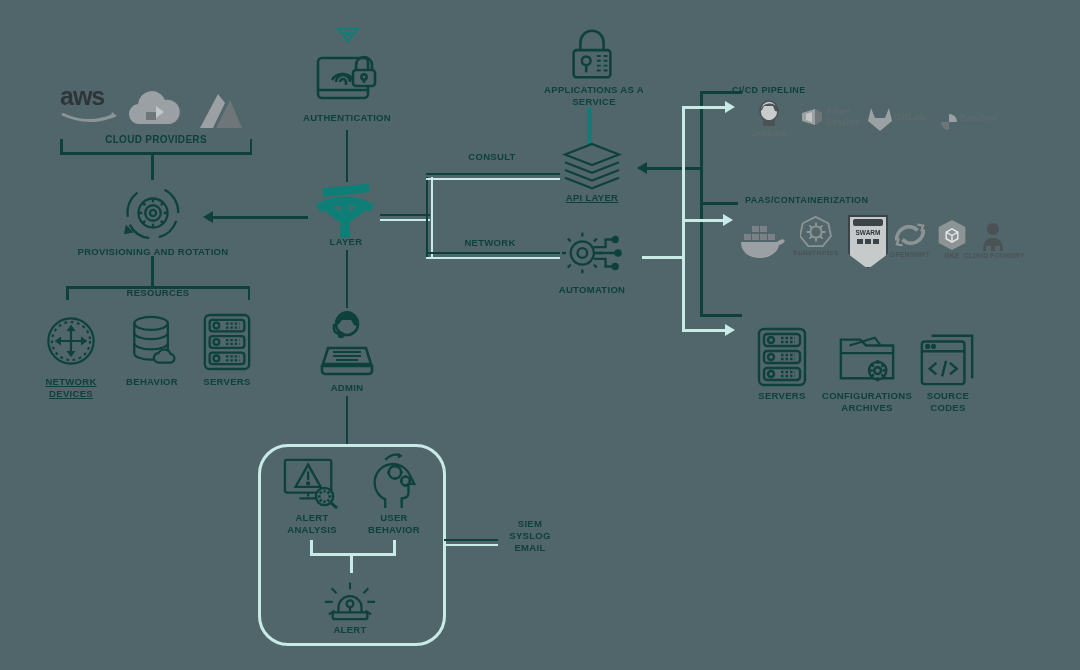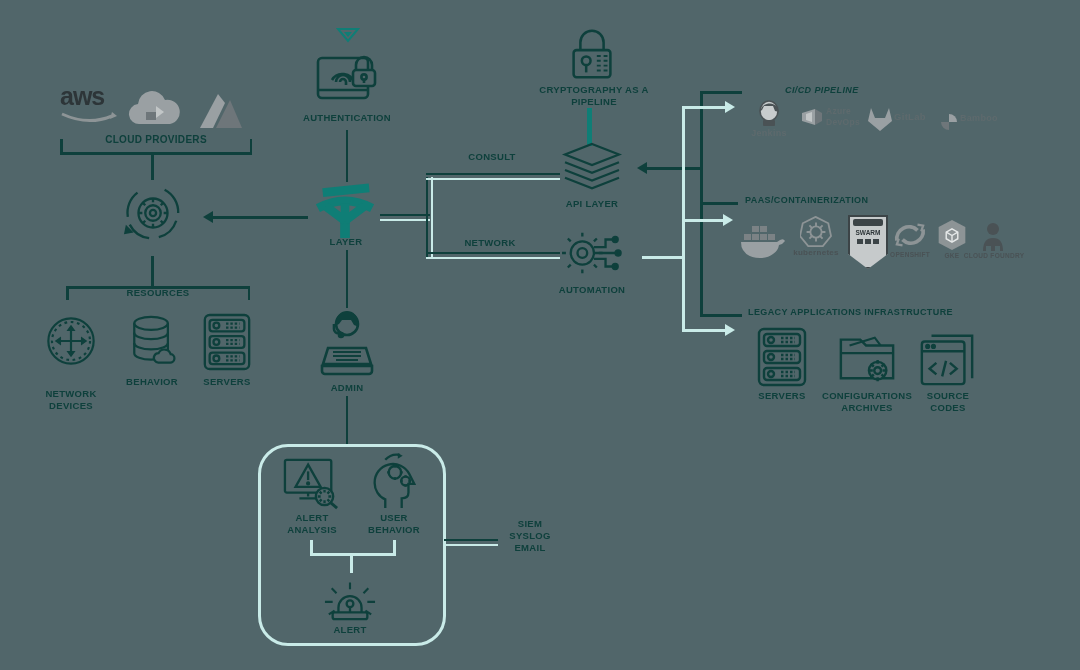--- a/index.html
+++ b/index.html
@@ -74,39 +74,40 @@
       <path d="M56 40 a26 26 0 0 1-18 17"></path>
       <path d="M28 58 a26 26 0 0 1-20-14"></path>
       <path d="M6 36 a26 26 0 0 1 10-25"></path>
       <path d="M4 44 l-2 10 10-2 z" fill="currentColor" stroke="none"></path>
       <circle cx="32" cy="32" r="15"></circle>
       <circle cx="32" cy="32" r="8"></circle>
       <circle cx="32" cy="32" r="3.2"></circle>
       <path d="M32 17 v4 M32 43 v4 M17 32 h4 M43 32 h4 M21 21 l3 3 M40 40 l3 3 M43 21 l-3 3 M24 40 l-3 3"></path>
     </svg>
   </div>
+  <div class="lbl" style="left:30px;top:246px;width:246px;">PROVISIONING AND ROTATION</div>
 
   <div class="ln" style="left:212px;top:216px;width:96px;height:2.5px;"></div>
   <div class="arrL" style="left:203px;top:211px;"></div>
 
   <div class="ln" style="left:151px;top:256px;width:2.5px;height:30px;"></div>
   <div class="ln" style="left:66px;top:286px;width:184px;height:2.5px;"></div>
   <div class="ln" style="left:66px;top:286px;width:2.5px;height:14px;"></div>
   <div class="ln" style="left:247.5px;top:286px;width:2.5px;height:14px;"></div>
   <div class="lbl" style="left:70px;top:287px;width:176px;">RESOURCES</div>
 
   <div class="ic" style="left:42px;top:312px;width:58px;height:58px;">
     <svg viewBox="0 0 64 64" fill="none" stroke="currentColor" stroke-width="2.4">
       <circle cx="32" cy="32" r="25"></circle>
         <circle cx="32" cy="32" r="21" stroke-dasharray="3 4"></circle>
       <path d="M32 20 v24 M20 32 h24"></path>
       <path d="M32 14 l-5 7 h10 z M32 50 l-5-7 h10 z M14 32 l7-5 v10 z M50 32 l-7-5 v10 z" fill="currentColor" stroke="none"></path>
     </svg>
   </div>
-  <div class="lbl" style="left:36px;top:388px;width:70px;">NETWORK DEVICES</div>
+  <div class="lbl" style="left:36px;top:376px;width:70px;text-decoration:underline;">NETWORK DEVICES</div>
 
   <div class="ic" style="left:124px;top:312px;width:56px;height:60px;">
     <svg viewBox="0 0 60 64" fill="none" stroke="currentColor" stroke-width="2.4">
       <ellipse cx="29" cy="12" rx="18" ry="7"></ellipse>
       <path d="M11 12 v32 a18 7 0 0 0 36 0 v-32"></path>
       <path d="M11 22 a18 7 0 0 0 36 0 M11 33 a18 7 0 0 0 36 0"></path>
       <path d="M33 52 a5 5 0 0 1 4-8 a7 7 0 0 1 13 1 a4.5 4.5 0 0 1-1 9 h-12 a4.5 4.5 0 0 1-4-2 z" fill="#51666a"></path>
     </svg>
   </div>
   <div class="lbl" style="left:104px;top:376px;width:96px;">BEHAVIOR</div>
@@ -224,32 +225,32 @@
 
   <div class="ic" style="left:562px;top:24px;width:60px;height:60px;">
     <svg viewBox="0 0 62 62" fill="none" stroke="currentColor" stroke-width="2.6">
       <path d="M19 27 v-8 a12 12 0 0 1 24 0 v8"></path>
       <rect x="12" y="27" width="38" height="28" rx="3"></rect>
       <circle cx="25" cy="38" r="4.5"></circle>
         <path d="M25 42 v8"></path>
       <path d="M36 33 h4 M43 33 h4 M36 38 h4 M43 38 h4 M36 43 h4 M43 43 h4 M36 48 h4 M43 48 h4" stroke-width="2"></path>
     </svg>
   </div>
-  <div class="lbl" style="left:536px;top:84px;width:116px;">CRYPTOGRAPHY AS A PIPELINE</div>
+  <div class="lbl" style="left:536px;top:84px;width:116px;">APPLICATIONS AS A SERVICE</div>
   <div class="ln-teal" style="left:587px;top:108px;width:5px;height:38px;"></div>
 
   <div class="ic" style="left:558px;top:142px;width:68px;height:54px;">
     <svg viewBox="0 0 68 56" fill="none" stroke="currentColor" stroke-width="2.3">
       <path d="M34 2 L62 13 34 24 6 13 Z"></path>
       <path d="M6 21 L34 32 62 21"></path>
       <path d="M6 29 L34 40 62 29"></path>
       <path d="M6 37 L34 48 62 37"></path>
     </svg>
   </div>
-  <div class="lbl" style="left:554px;top:198px;width:76px;">API LAYER</div>
+  <div class="lbl" style="left:554px;top:192px;width:76px;text-decoration:underline;">API LAYER</div>
 
   <div class="ic" style="left:558px;top:224px;width:68px;height:58px;">
     <svg viewBox="0 0 68 60" fill="none" stroke="currentColor" stroke-width="2.4">
       <circle cx="24" cy="30" r="12"></circle>
         <circle cx="24" cy="30" r="5"></circle>
       <path d="M24 13 v-4 M24 47 v4 M7 30 h-4 M41 30 h4 M12 18 l-3-3 M36 42 l3 3 M36 18 l3-3 M12 42 l-3 3"></path>
       <path d="M36 24 h12 v-8 h8 M36 30 h22 M36 36 h12 v8 h8"></path>
       <circle cx="58" cy="16" r="2.6" fill="currentColor"></circle>
         <circle cx="61" cy="30" r="2.6" fill="currentColor"></circle>
         <circle cx="58" cy="44" r="2.6" fill="currentColor"></circle>
@@ -276,21 +277,21 @@
   <div class="ln" style="left:700px;top:314px;width:42px;height:2.5px;"></div>
 
   <div class="ln-light" style="left:682px;top:106px;width:2.5px;height:226px;"></div>
   <div class="ln-light" style="left:684px;top:106px;width:42px;height:2.5px;"></div>
   <div class="arrR-light" style="left:725px;top:101px;"></div>
   <div class="ln-light" style="left:684px;top:219px;width:40px;height:2.5px;"></div>
   <div class="arrR-light" style="left:723px;top:214px;"></div>
   <div class="ln-light" style="left:684px;top:329px;width:42px;height:2.5px;"></div>
   <div class="arrR-light" style="left:725px;top:324px;"></div>
 
-  <div class="lbl gtitle" style="left:785px;top:85px;width:130px;font-style:italic;">CI/CD PIPELINE</div>
+  <div class="lbl gtitle" style="left:732px;top:85px;width:130px;">CI/CD PIPELINE</div>
   <div class="ic" style="left:756px;top:99px;width:26px;height:28px;">
     <svg viewBox="0 0 26 28">
       <ellipse cx="13" cy="12" rx="9" ry="10" fill="#c8cccd" stroke="#4a5255" stroke-width="1.6"></ellipse>
       <path d="M5 10 a9 8 0 0 1 16-2 l2 5 -4-1 -2-5 h-9 l-2 4 -3 2 z" fill="#4a5255"></path>
       <rect x="7" y="21" width="12" height="6" rx="1" fill="#4a5255"></rect>
     </svg>
   </div>
   <div class="lbl graylab" style="left:738px;top:128px;width:62px;font-size:9px;">Jenkins</div>
 
   <div class="ic" style="left:800px;top:105px;width:24px;height:24px;">
@@ -372,21 +373,20 @@
   <div class="ic" style="left:982px;top:222px;width:22px;height:30px;">
     <svg viewBox="0 0 22 30">
       <circle cx="11" cy="7" r="6" fill="#4a5255"></circle>
       <path d="M1 29 q0-13 10-13 t10 13 z" fill="#4a5255"></path>
       <rect x="4" y="24" width="5" height="5" fill="#51666a"></rect>
         <rect x="13" y="24" width="5" height="5" fill="#51666a"></rect>
     </svg>
   </div>
   <div class="lbl glabel" style="left:958px;top:252px;width:72px;font-size:6.5px;">CLOUD FOUNDRY</div>
 
-  <div class="lbl gtitle" style="left:748px;top:307px;width:270px;">LEGACY APPLICATIONS INFRASTRUCTURE</div>
 
   <div class="ic" style="left:752px;top:326px;width:60px;height:62px;">
     <svg viewBox="0 0 56 62" fill="none" stroke="currentColor" stroke-width="2.4">
       <rect x="5" y="3" width="46" height="56" rx="5"></rect>
       <rect x="10" y="8" width="36" height="12" rx="3"></rect>
         <circle cx="17" cy="14" r="3"></circle>
         <path d="M27 12 h14 M27 16 h14" stroke-dasharray="2.5 2"></path>
       <rect x="10" y="25" width="36" height="12" rx="3"></rect>
         <circle cx="17" cy="31" r="3"></circle>
         <path d="M27 29 h14 M27 33 h14" stroke-dasharray="2.5 2"></path>

